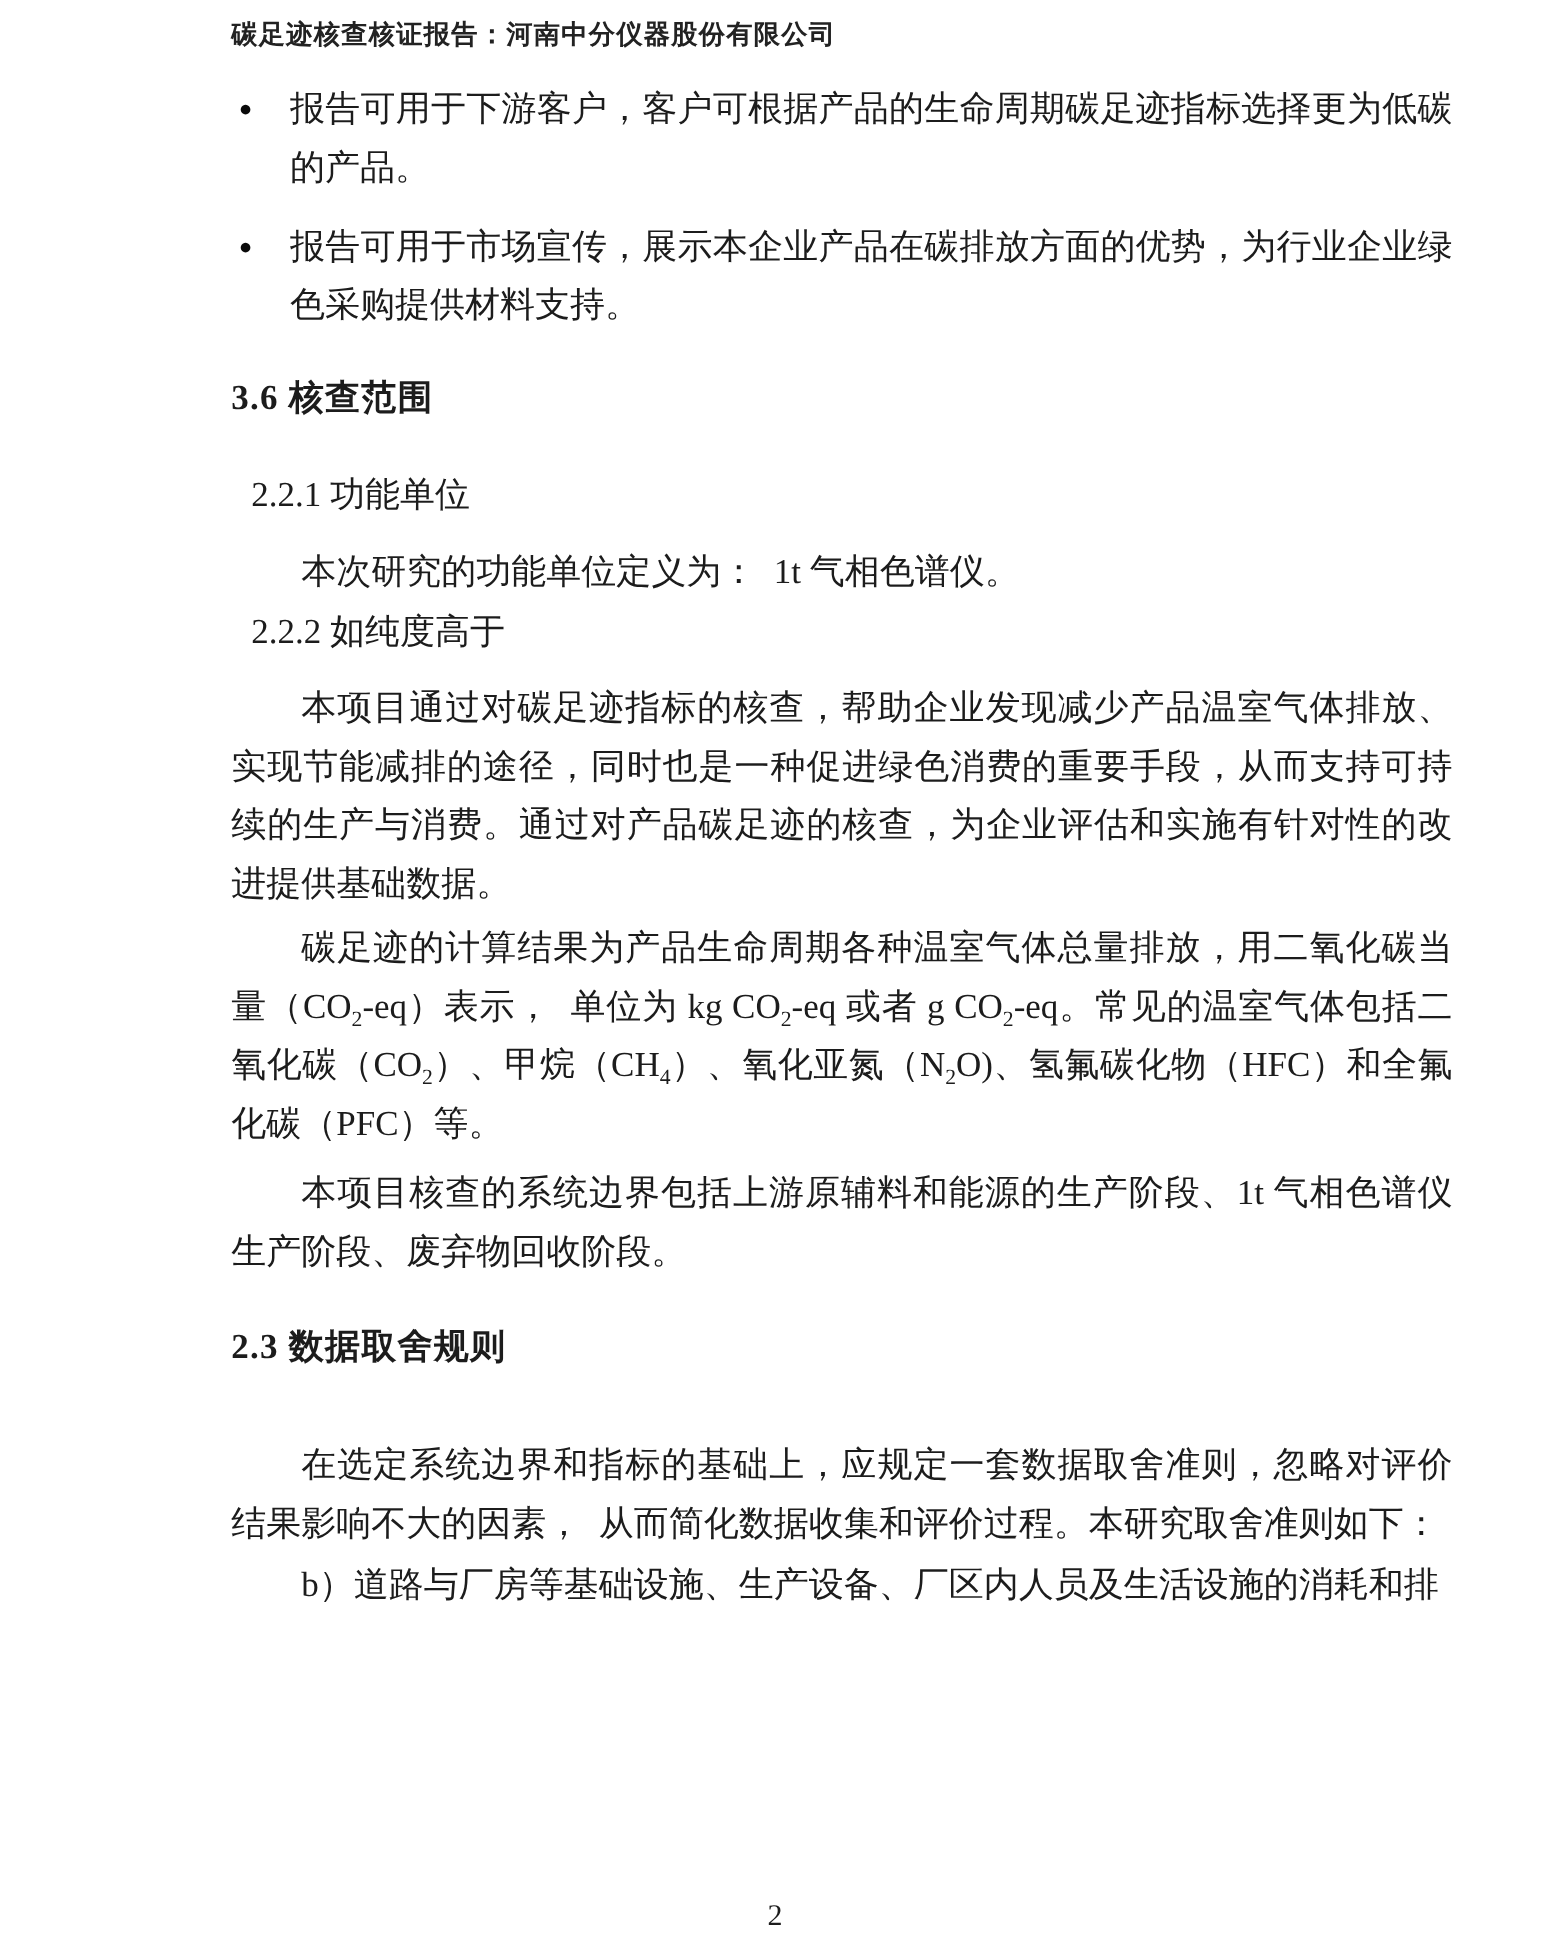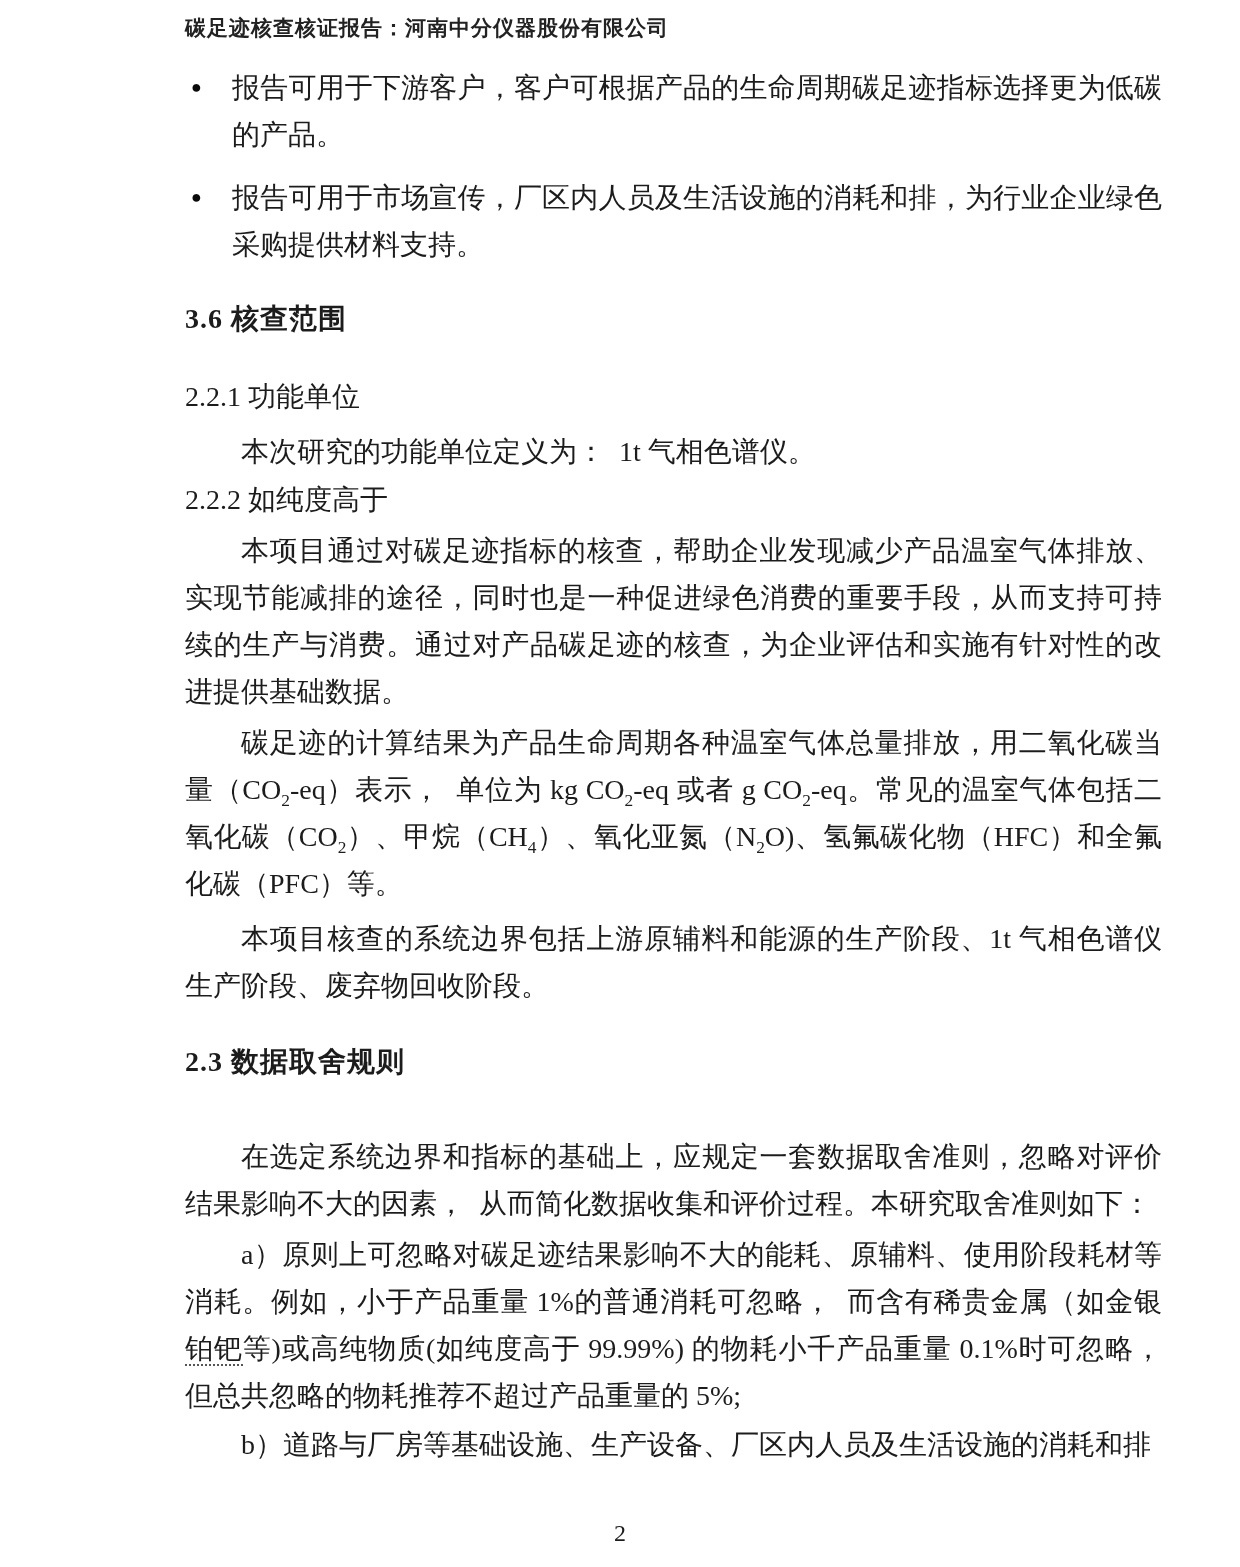--- a/index.html
+++ b/index.html
@@ -45,21 +45,21 @@
     font-size:28px;
     font-weight:700;
     letter-spacing:1px;
     line-height:42px;
     margin:0;
   }
   .heading-reg {
     font-size:28px;
     font-weight:400;
     line-height:42px;
-    margin:0;
+    margin:16px;
   }
   .body-para {
     font-size:28px;
     line-height:47px;
     text-align:justify;
     text-indent:56px;
     white-space:pre-wrap;
     margin:0;
   }
   .mt-s22h   { margin-top:30px; }
@@ -92,35 +92,34 @@
 
   <div class="doc-header">碳足迹核查核证报告：河南中分仪器股份有限公司</div>
 
   <div class="bullets">
     <div class="bullet">
       <span class="bullet-marker">●</span>
       <span class="bullet-text">报告可用于下游客户，客户可根据产品的生命周期碳足迹指标选择更为低碳的产品。</span>
     </div>
     <div class="bullet">
       <span class="bullet-marker">●</span>
-      <span class="bullet-text">报告可用于市场宣传，厂区内人员及生活设施的消耗和排，为行业企业绿色采购提供材料支持。</span>
+      <span class="bullet-text">报告可用于市场宣传，展示本企业产品在碳排放方面的优势，为行业企业绿色采购提供材料支持。</span>
     </div>
   </div>
 
   <h2 class="heading-bold mt-s22h">3.6 核查范围</h2>
 
   <h3 class="heading-reg mt-s221h">2.2.1 功能单位</h3>
   <p class="body-para mt-s221p">本次研究的功能单位定义为：  1t 气相色谱仪。</p>
 
   <h3 class="heading-reg mt-s222h">2.2.2 如纯度高于</h3>
   <p class="body-para mt-s222p1">本项目通过对碳足迹指标的核查，帮助企业发现减少产品温室气体排放、实现节能减排的途径，同时也是一种促进绿色消费的重要手段，从而支持可持续的生产与消费。通过对产品碳足迹的核查，为企业评估和实施有针对性的改进提供基础数据。</p>
   <p class="body-para mt-s222p2"><span>碳足迹的计算结果为产品生命周期各种温室气体总量排放，用二氧化碳当量（CO</span><sub>2</sub><span>-eq）表示，  单位为 kg CO</span><sub>2</sub><span>-eq 或者 g CO</span><sub>2</sub><span>-eq。常见的温室气体包括二氧化碳（CO</span><sub>2</sub><span>）、甲烷（CH</span><sub>4</sub><span>）、氧化亚氮（N</span><sub>2</sub><span>O)、氢氟碳化物（HFC）和全氟化碳（PFC）等。</span></p>
 
   <p class="body-para mt-s223p">本项目核查的系统边界包括上游原辅料和能源的生产阶段、1t 气相色谱仪生产阶段、废弃物回收阶段。</p>
 
   <h2 class="heading-bold mt-s23h">2.3 数据取舍规则</h2>
   <p class="body-para mt-intro">在选定系统边界和指标的基础上，应规定一套数据取舍准则，忽略对评价结果影响不大的因素，  从而简化数据收集和评价过程。本研究取舍准则如下：</p>
-  <p class="body-para mt-itema"><span>a）原则上可忽略对碳足迹结果影响不大的能耗、原辅料、使用阶段耗材等消耗。例如，小于产品重量 1%的普通消耗可忽略，  而含有稀贵金属（如金银</span><span class="dotted">铂钯</span><span>等)或高纯物质(如纯度高于 99.99%) 的物耗小千产品重量 0.1%时可忽略，但总共忽略的物耗推荐不超过产品重量的 5%;</span></p>
   <p class="body-para mt-itemb">b）道路与厂房等基础设施、生产设备、厂区内人员及生活设施的消耗和排</p>
 
   <div class="page-number">2</div>
 
 </div>
 
 </body></html>

